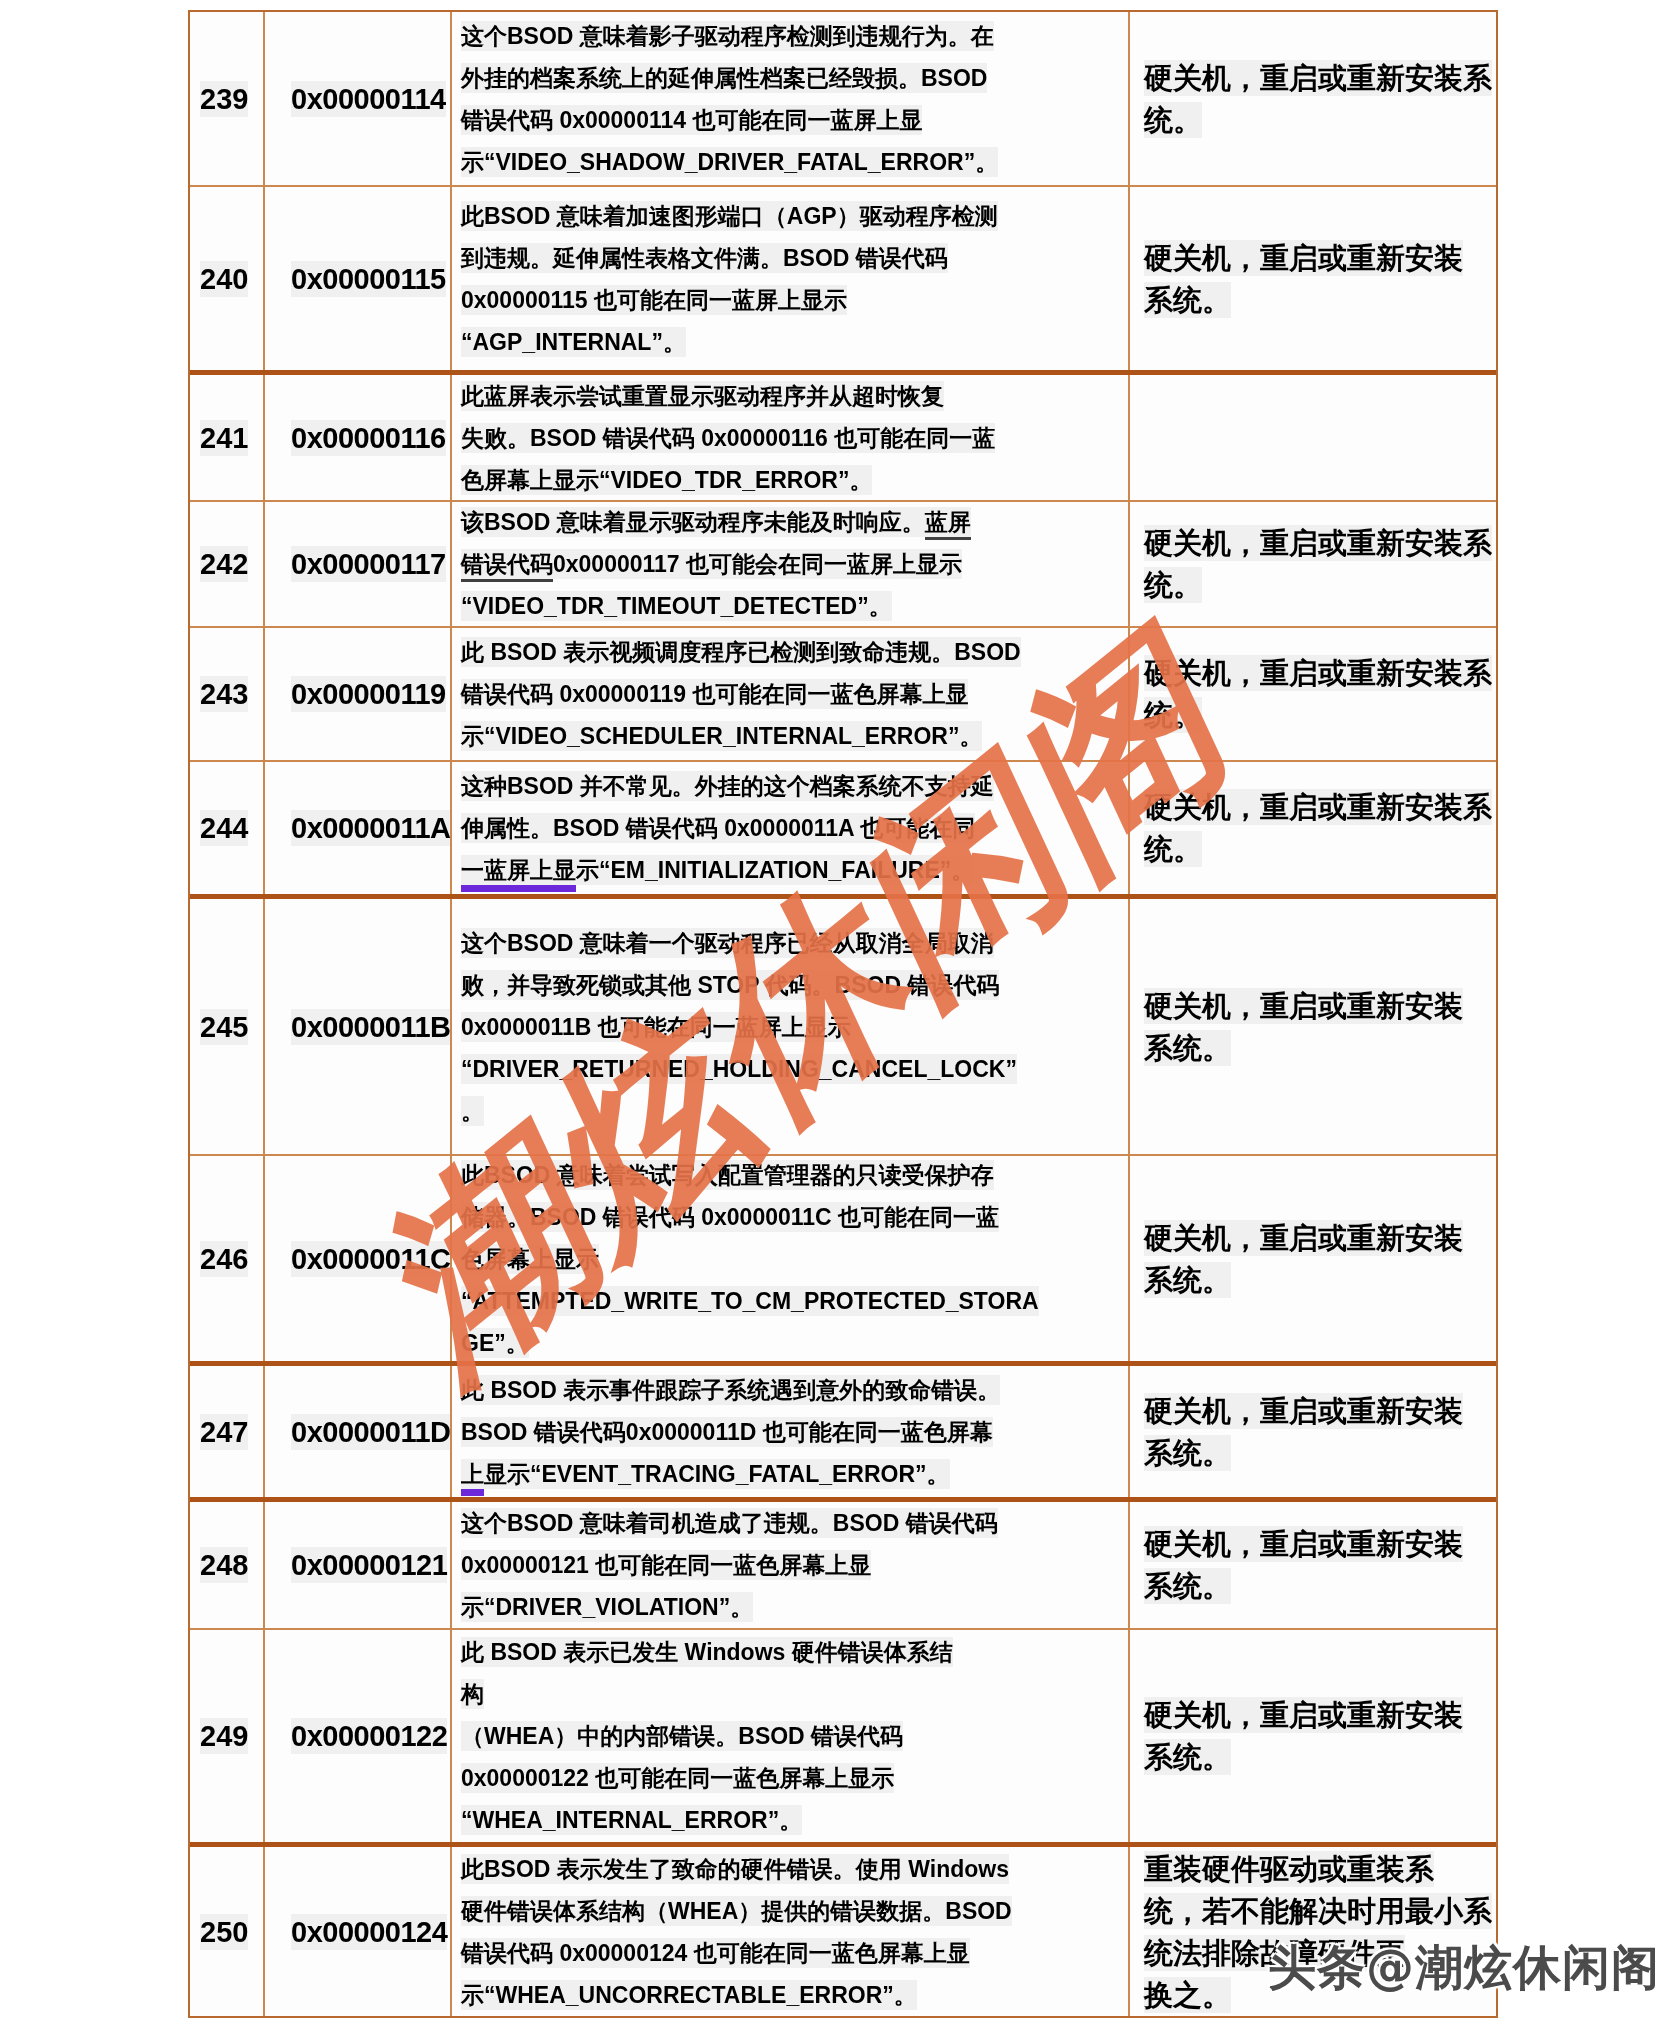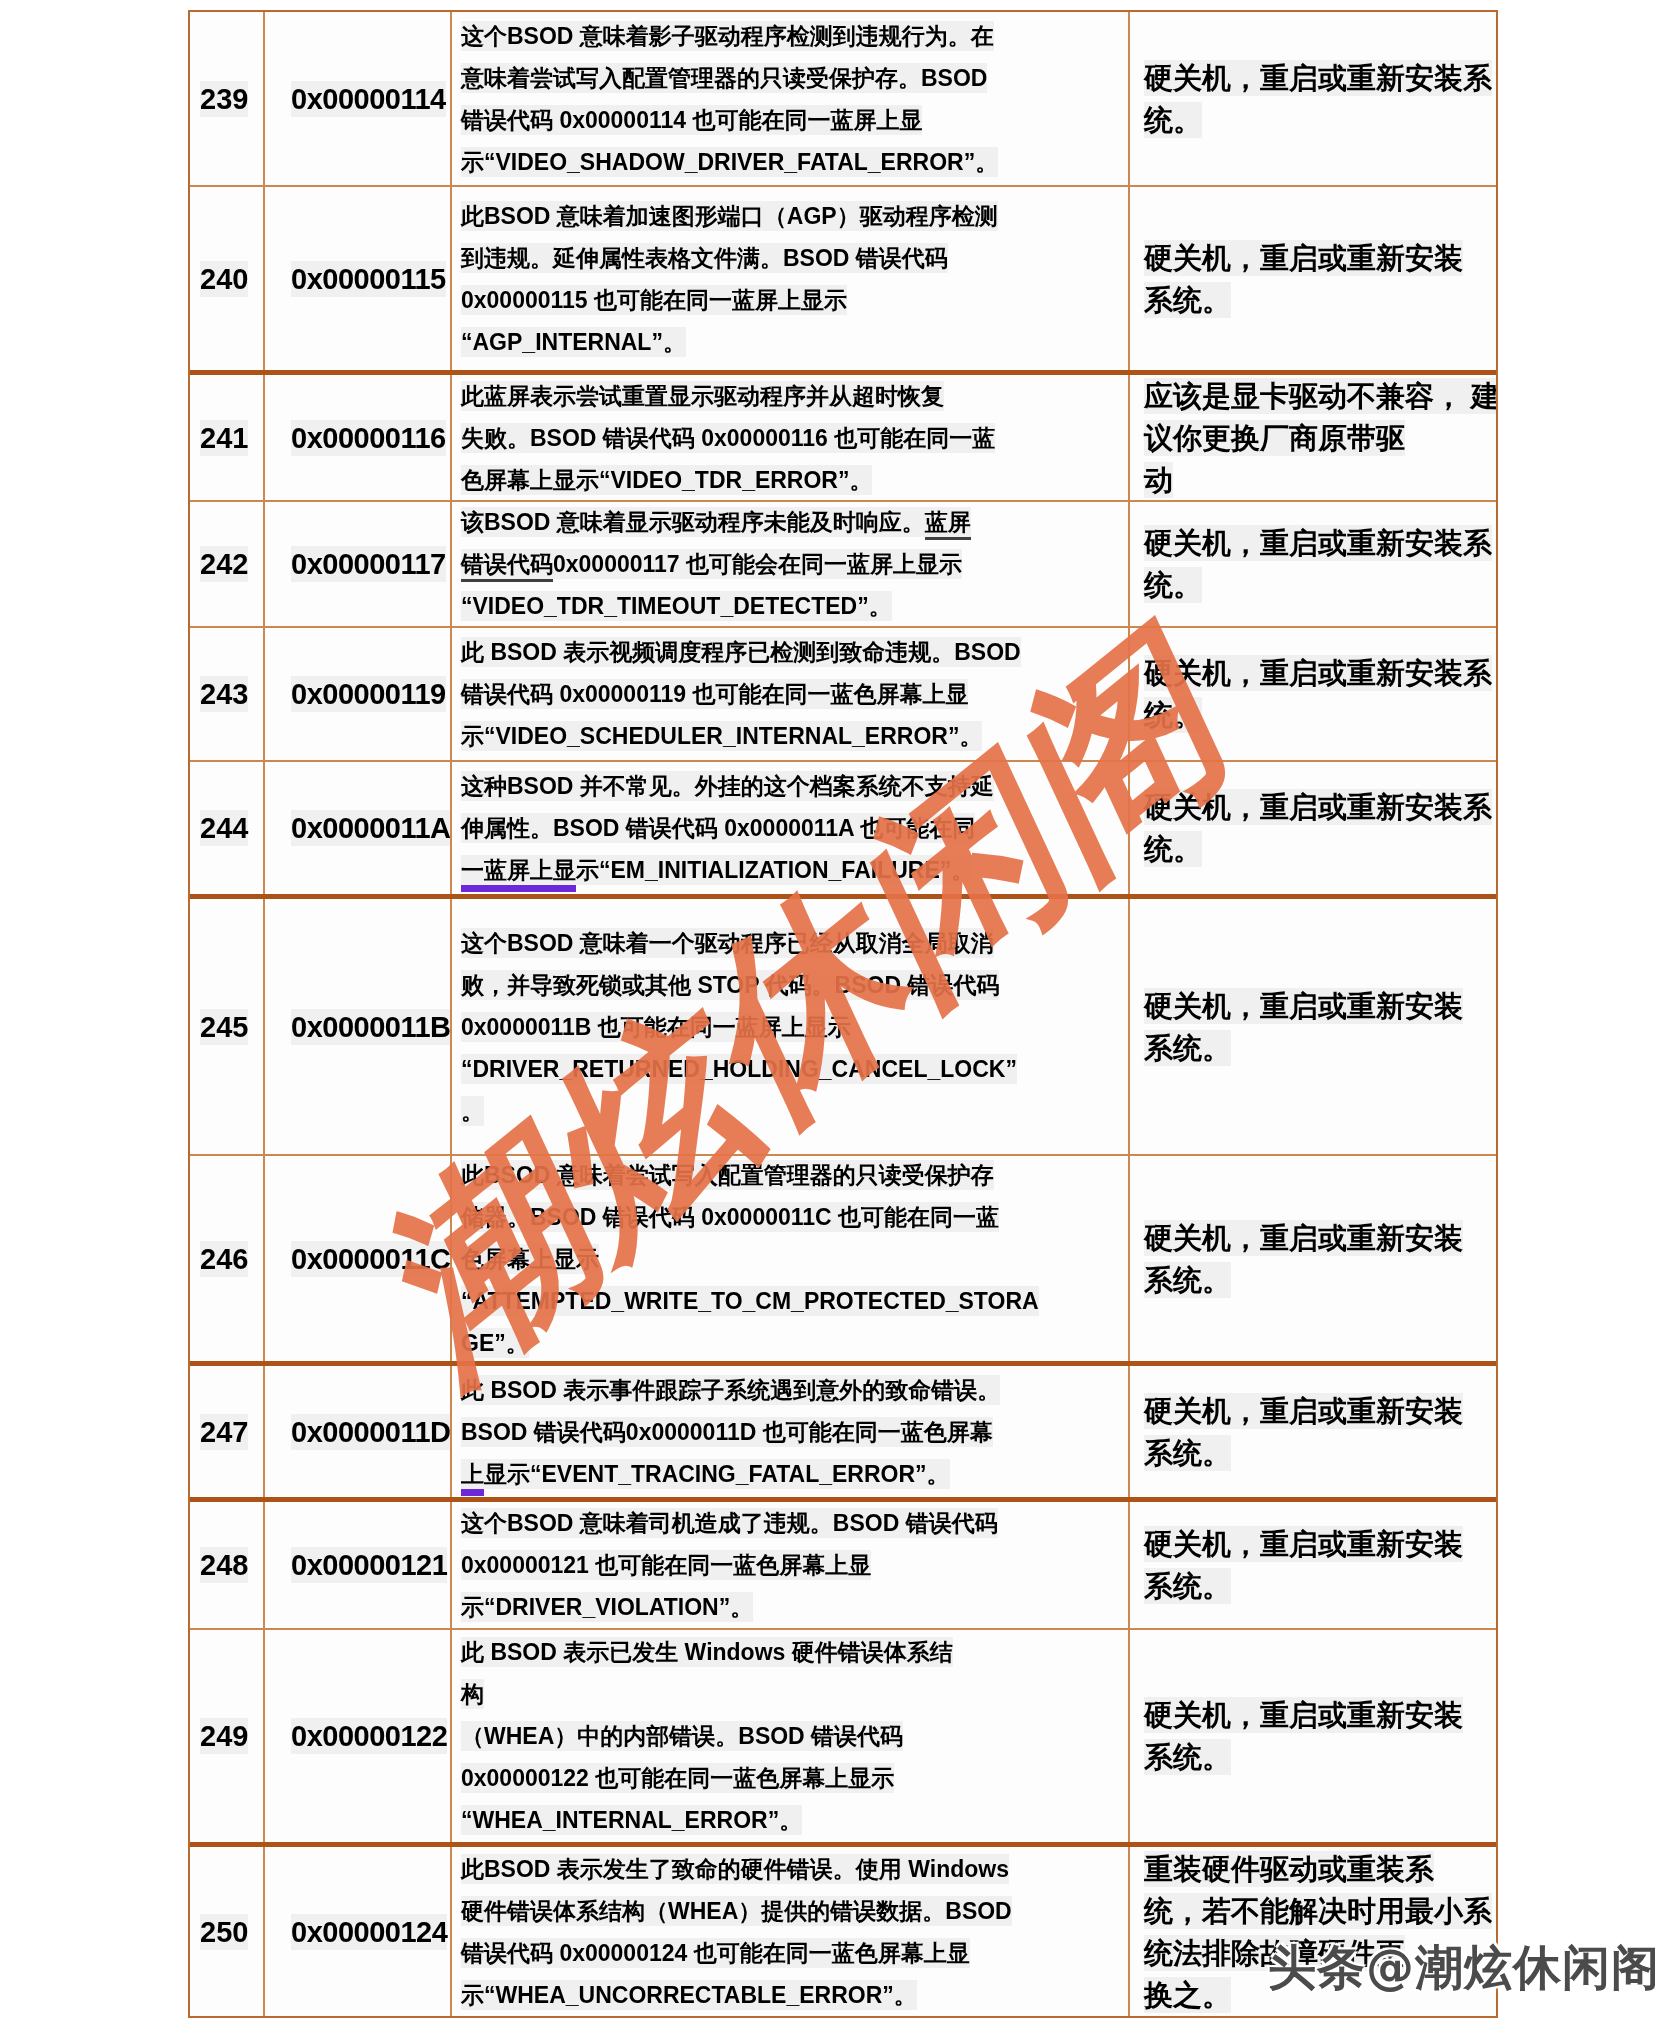--- a/index.html
+++ b/index.html
@@ -48,21 +48,21 @@
   <div>
       <div class="trow" style="height: 175px;">
         <div class="tcell c-num">
           <div class="line"><span class="seg">239</span></div>
         </div>
         <div class="tcell c-code">
           <div class="line"><span class="seg">0x00000114</span></div>
         </div>
         <div class="tcell c-desc">
           <div class="line"><span class="seg">这个BSOD 意味着影子驱动程序检测到违规行为。在</span></div>
-          <div class="line"><span class="seg">意味着尝试写入配置管理器的只读受保护存。BSOD</span></div>
+          <div class="line"><span class="seg">外挂的档案系统上的延伸属性档案已经毁损。BSOD</span></div>
           <div class="line"><span class="seg">错误代码 0x00000114 也可能在同一蓝屏上显</span></div>
           <div class="line"><span class="seg">示“VIDEO_SHADOW_DRIVER_FATAL_ERROR”。</span></div>
         </div>
         <div class="tcell c-sol">
           <div class="line"><span class="seg">硬关机，重启或重新安装系</span></div>
           <div class="line"><span class="seg">统。</span></div>
         </div>
       </div>
       <div class="trow thick" style="height: 188px;">
         <div class="tcell c-num">
@@ -86,25 +86,20 @@
         <div class="tcell c-num">
           <div class="line"><span class="seg">241</span></div>
         </div>
         <div class="tcell c-code">
           <div class="line"><span class="seg">0x00000116</span></div>
         </div>
         <div class="tcell c-desc">
           <div class="line"><span class="seg">此蓝屏表示尝试重置显示驱动程序并从超时恢复</span></div>
           <div class="line"><span class="seg">失败。BSOD 错误代码 0x00000116 也可能在同一蓝</span></div>
           <div class="line"><span class="seg">色屏幕上显示“VIDEO_TDR_ERROR”。</span></div>
-        </div>
-        <div class="tcell c-sol">
-          <div class="line"><span class="seg">应该是显卡驱动不兼容，  建</span></div>
-          <div class="line"><span class="seg">议你更换厂商原带驱</span></div>
-          <div class="line"><span class="seg">动</span></div>
         </div>
       </div>
       <div class="trow" style="height: 126px;">
         <div class="tcell c-num">
           <div class="line"><span class="seg">242</span></div>
         </div>
         <div class="tcell c-code">
           <div class="line"><span class="seg">0x00000117</span></div>
         </div>
         <div class="tcell c-desc">

